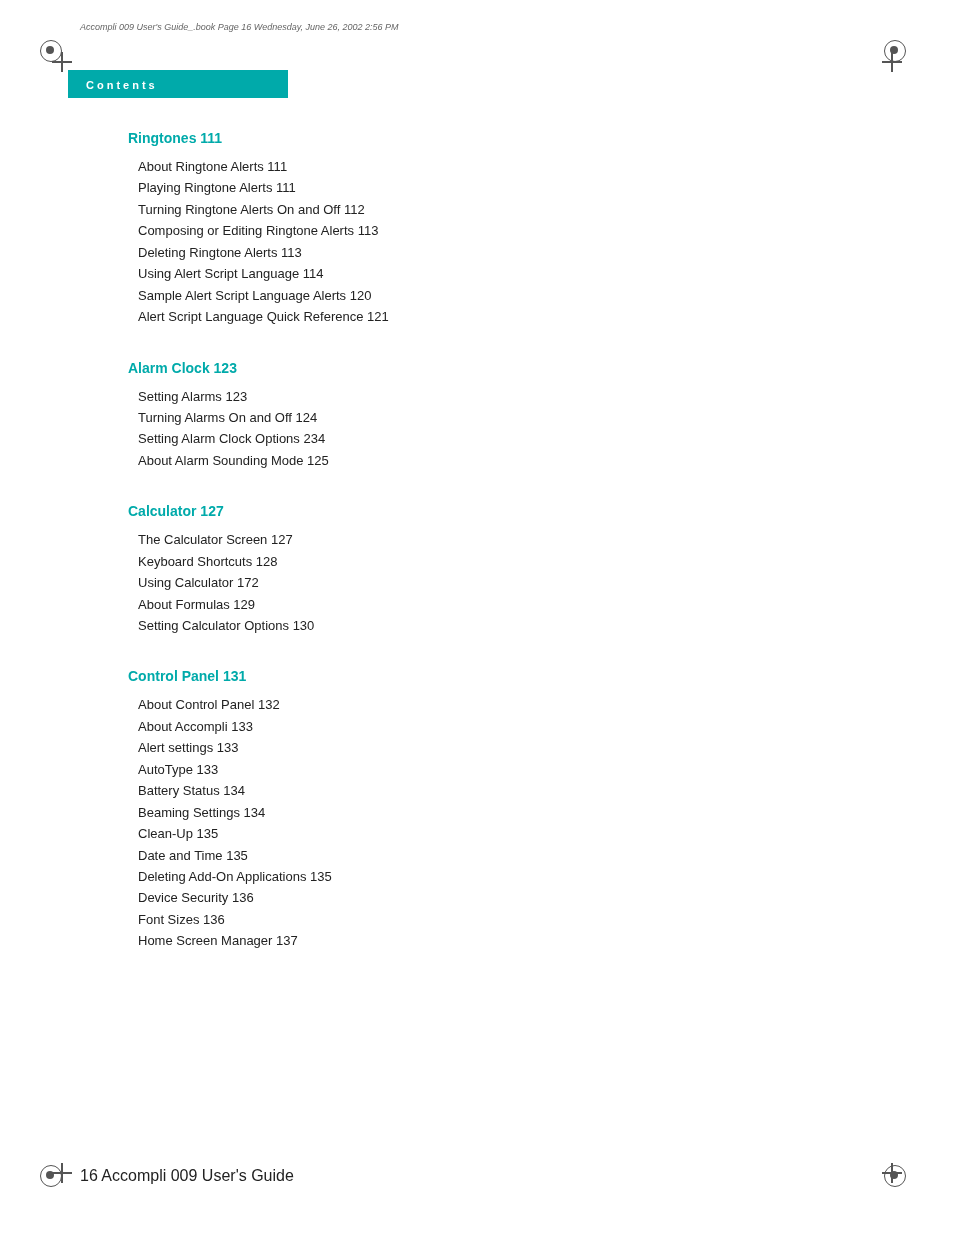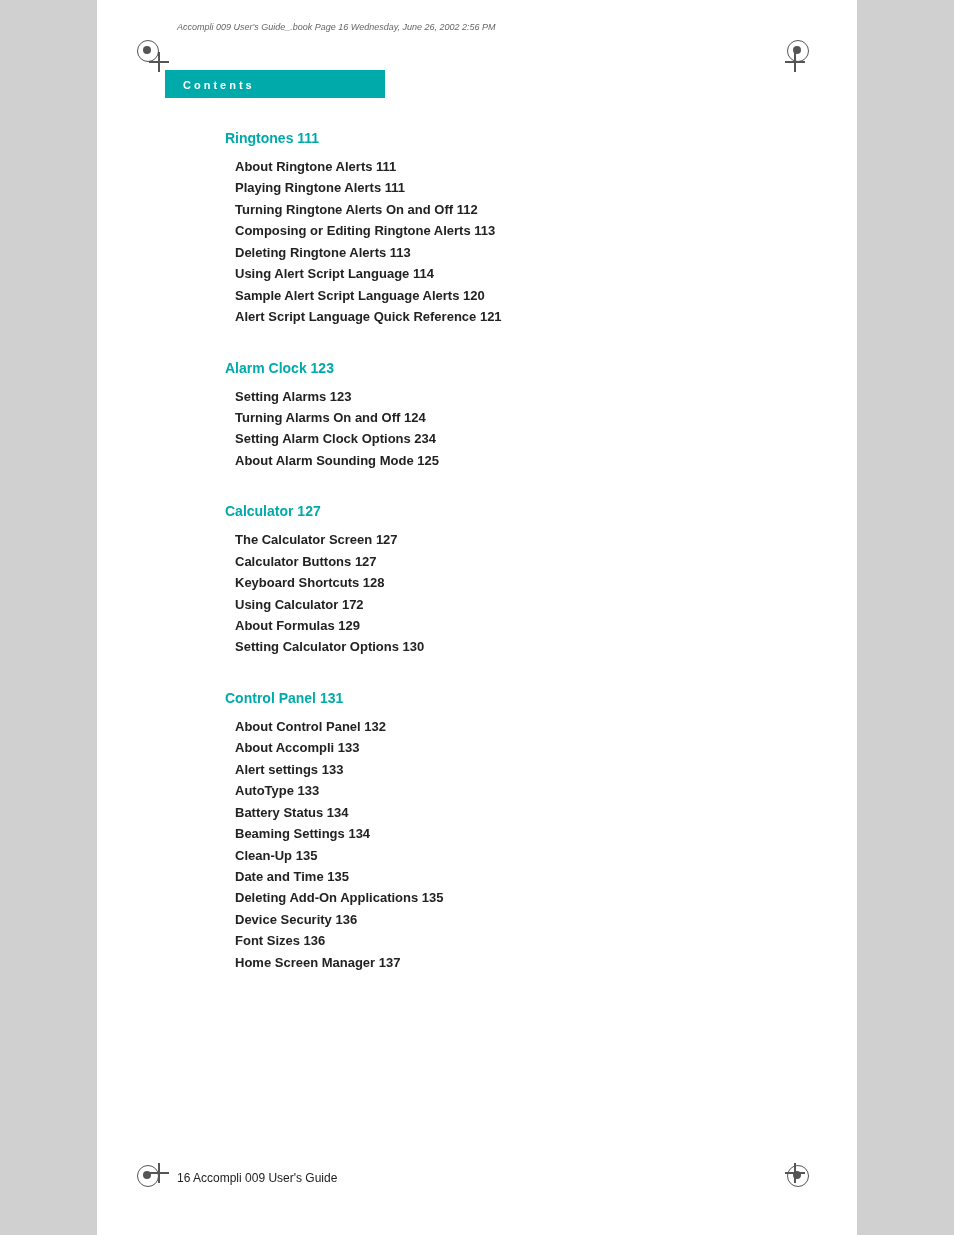--- a/index.html
+++ b/index.html
@@ -11,21 +11,21 @@
     body {
       background: #d0d0d0;
       display: flex;
       justify-content: center;
       align-items: flex-start;
       min-height: 100vh;
       font-family: Arial, sans-serif;
     }
 
     .page {
-      width: 760px;
+      width: 954px;
       min-height: 1235px;
       background: #ffffff;
       position: relative;
       padding: 0;
     }
 
     
     .reg-mark {
       position: absolute;
       width: 30px;
@@ -134,35 +134,34 @@
       font-size: 14px;
       font-weight: bold;
       margin-bottom: 10px;
       margin-top: 0;
     }
 
     
     .sub-items {
       margin-left: 10px;
       margin-bottom: 28px;
-      font-weight: bold;
     }
 
     .sub-item {
       font-size: 13px;
       color: #222;
       line-height: 1.65;
     }
 
     
     .page-footer {
       position: absolute;
       bottom: 50px;
       left: 80px;
-      font-size: 12px;
+      font-size: 16px;
       color: #222;
     }
 
     .section-ringtones { margin-bottom: 32px; }
     .section-alarm { margin-bottom: 32px; }
     .section-calculator { margin-bottom: 32px; }
     .section-control { margin-bottom: 32px; }
   </style>
 </head>
 <body>
@@ -210,21 +209,20 @@
         <div class="sub-item">Turning Alarms On and Off 124</div>
         <div class="sub-item">Setting Alarm Clock Options 234</div>
         <div class="sub-item">About Alarm Sounding Mode 125</div>
       </div>
     </div>
 
     <div class="section-calculator">
       <h2 class="section-heading">Calculator 127</h2>
       <div class="sub-items">
         <div class="sub-item">The Calculator Screen 127</div>
-        <div class="sub-item">Calculator Buttons 127</div>
         <div class="sub-item">Keyboard Shortcuts 128</div>
         <div class="sub-item">Using Calculator 172</div>
         <div class="sub-item">About Formulas 129</div>
         <div class="sub-item">Setting Calculator Options 130</div>
       </div>
     </div>
 
     <div class="section-control">
       <h2 class="section-heading">Control Panel 131</h2>
       <div class="sub-items">

